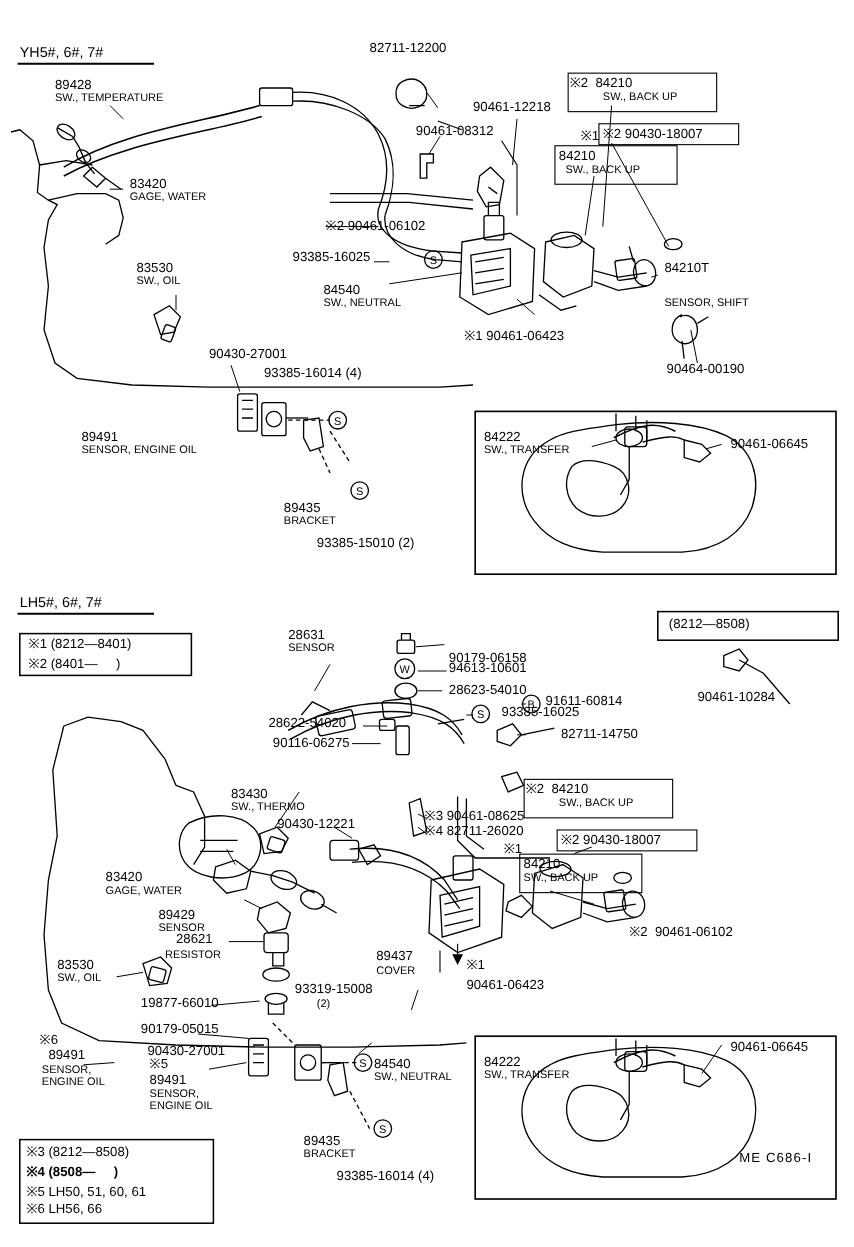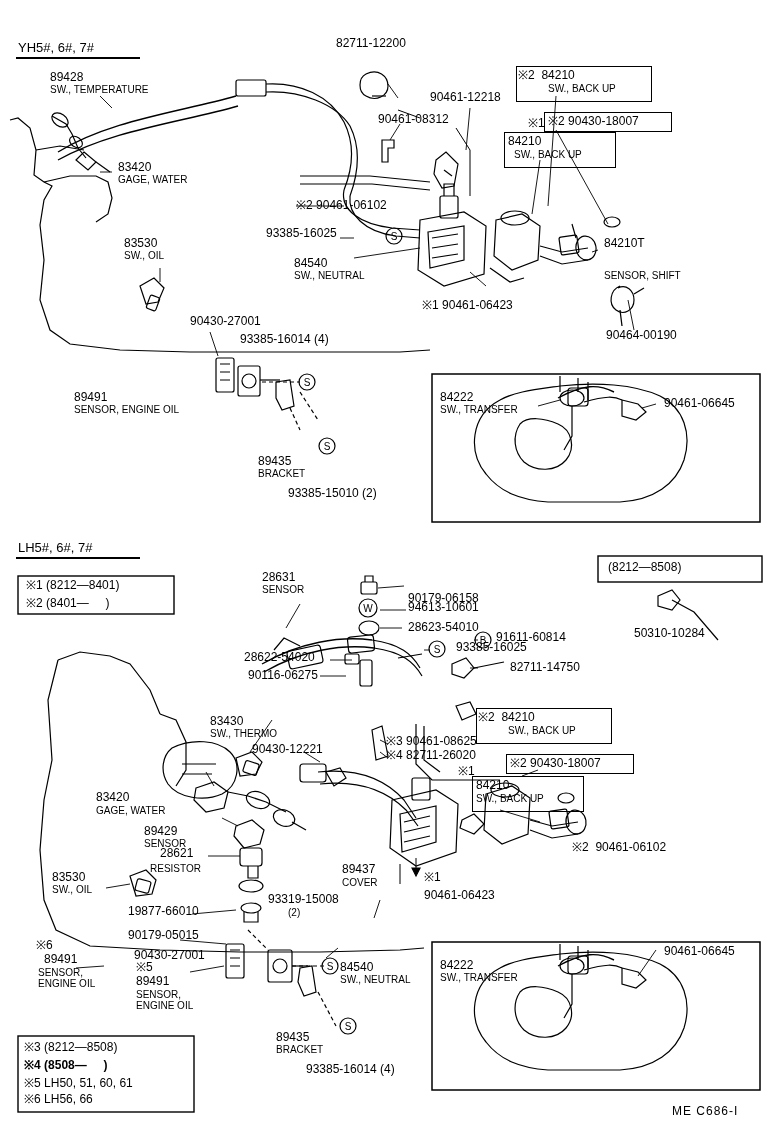--- a/index.html
+++ b/index.html
@@ -407,23 +407,23 @@
 <div class="lbl b" style="left:510px;top:758px;">※2 90430-18007</div>
 <div class="lbl b" style="left:458px;top:766px;">※1</div>
 <div class="lbl b" style="left:476px;top:780px;">84210</div>
 <div class="lbl sm" style="left:476px;top:794px;">SW., BACK UP</div>
 
 <div class="lbl b" style="left:572px;top:842px;">※2  90461-06102</div>
 
 <div class="lbl b" style="left:424px;top:872px;">※1</div>
 <div class="lbl b" style="left:424px;top:890px;">90461-06423</div>
 
-<div class="lbl b" style="left:634px;top:628px;">50310-10284</div>
+<div class="lbl b" style="left:634px;top:628px;">90461-10284</div>
 
 <div class="lbl b" style="left:440px;top:960px;">84222</div>
 <div class="lbl sm" style="left:440px;top:973px;">SW., TRANSFER</div>
 <div class="lbl b" style="left:664px;top:946px;">90461-06645</div>
 
 <div class="boxline" style="left:476px;top:708px;width:134px;height:34px;"></div>
 <div class="boxline" style="left:506px;top:754px;width:126px;height:18px;"></div>
 <div class="boxline" style="left:472px;top:776px;width:110px;height:34px;"></div>
 
-<div class="footer" style="left:672px;top:1104px;">ME  C686-I</div>
+<div class="footer" style="left:672px;top:1045px;">ME  C686-I</div>
 
 </body></html>

